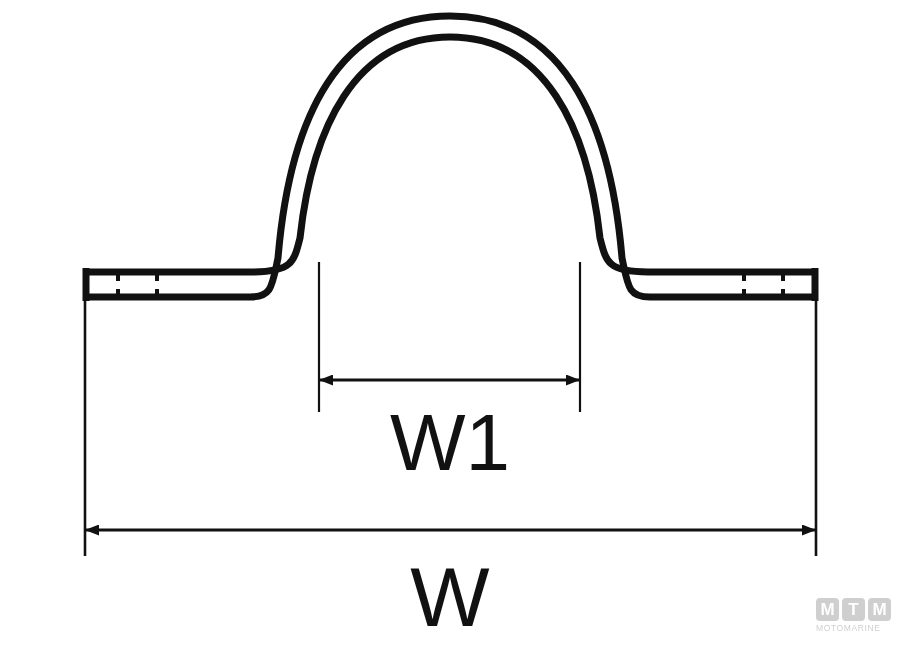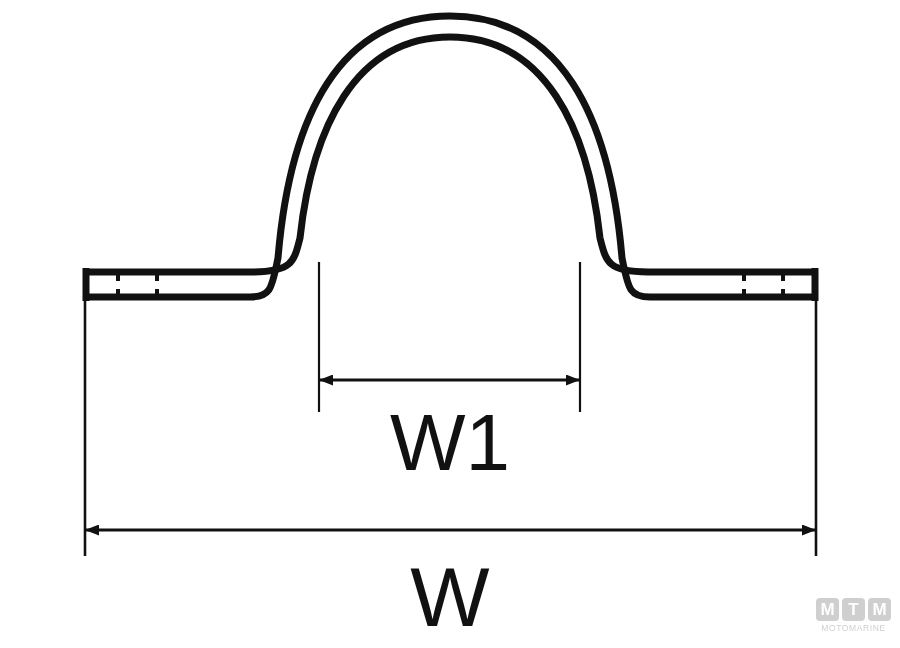--- a/index.html
+++ b/index.html
@@ -59,21 +59,20 @@
     line-height: 23px;
     text-align: center;
     letter-spacing: 0px;
   }
   #watermark .wm-caption {
     margin-top: 2px;
     font-family: "Liberation Sans", sans-serif;
     font-size: 8.5px;
     letter-spacing: 0.6px;
     color: #a8a8a8;
-    text-align: center;
     width: 75px;
   }
 </style>
 </head>
 <body>
 
 <div id="stage">
 
   <svg id="drawing-svg" viewBox="0 0 900 648" xmlns="http://www.w3.org/2000/svg">
 

